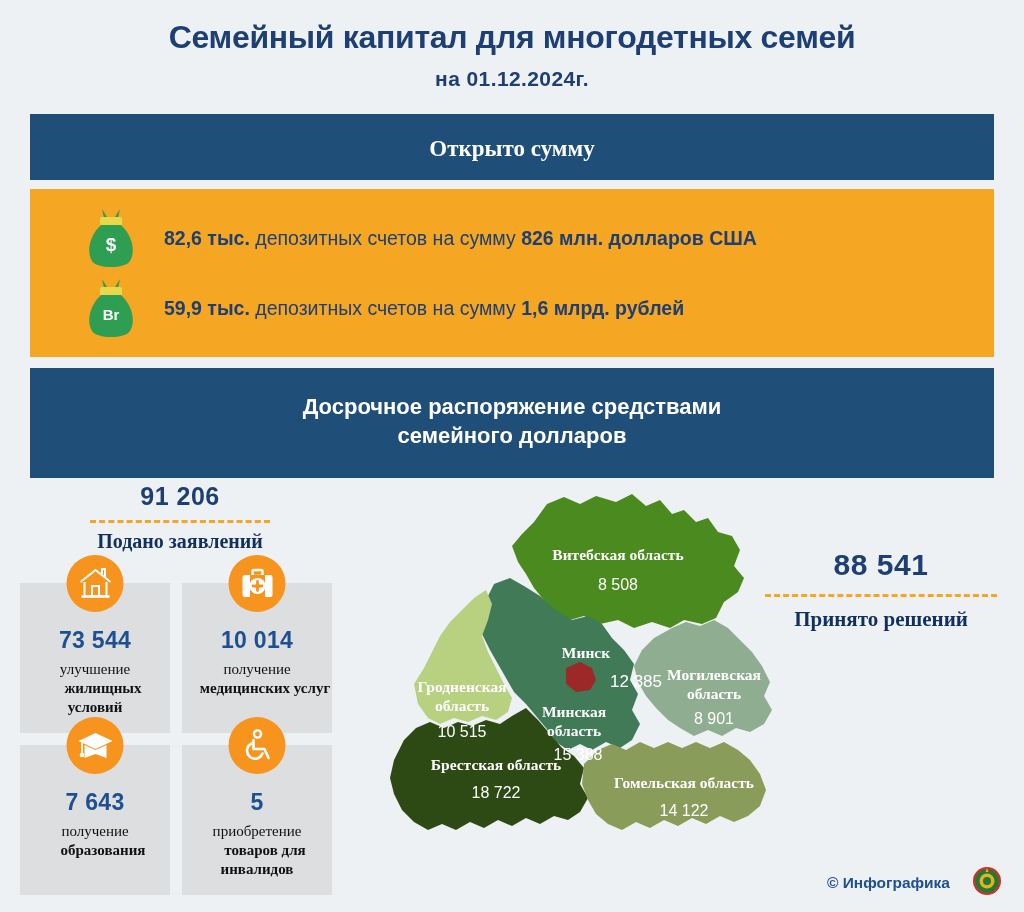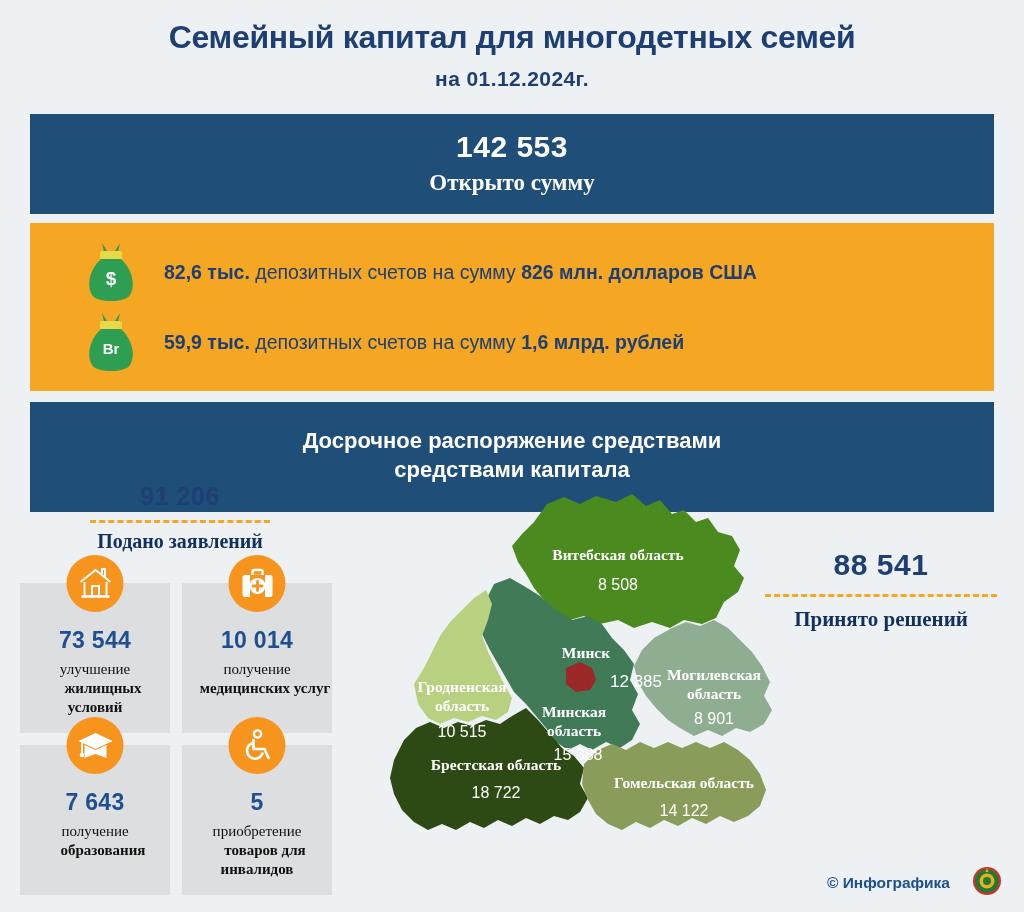--- a/index.html
+++ b/index.html
@@ -173,21 +173,20 @@
 </style>
 </head>
 <body>
 
 <div class="header">
   <div class="main-title">Семейный капитал для многодетных семей</div>
   <div class="sub-title">на 01.12.2024г.</div>
 </div>
 
 <div class="blue-box banner-accounts">
-  <div class="big-num">142 553</div>
   <div class="caption">Открыто сумму</div>
 </div>
 
 <div class="orange-band">
 
   <div class="deposit-row">
     <div class="bag-wrap">
       <svg width="58" height="66" viewBox="0 0 58 66">
         <path d="M20 4 L25 12 L33 12 L38 4 L36 13 L22 13 Z" fill="#2e9e52"></path>
         <rect x="18" y="12" width="22" height="9" rx="2" fill="#e8d84a"></rect>
@@ -211,21 +210,21 @@
     </div>
     <div class="deposit-text">
       <b>59,9 тыс.</b><span class="reg"> депозитных счетов на сумму </span><b>1,6 млрд. рублей</b>
     </div>
   </div>
 
 </div>
 
 <div class="blue-box banner-early">
   <div class="line">Досрочное распоряжение средствами</div>
-  <div class="line">средствами капитала</div>
+  <div class="line">семейного долларов</div>
 </div>
 
 <div class="stats-block">
   <div class="stat-header">
     <div class="num">91 206</div>
     <div class="dash-line"></div>
     <div class="label">Подано заявлений</div>
   </div>
 
   <div class="card-grid">

